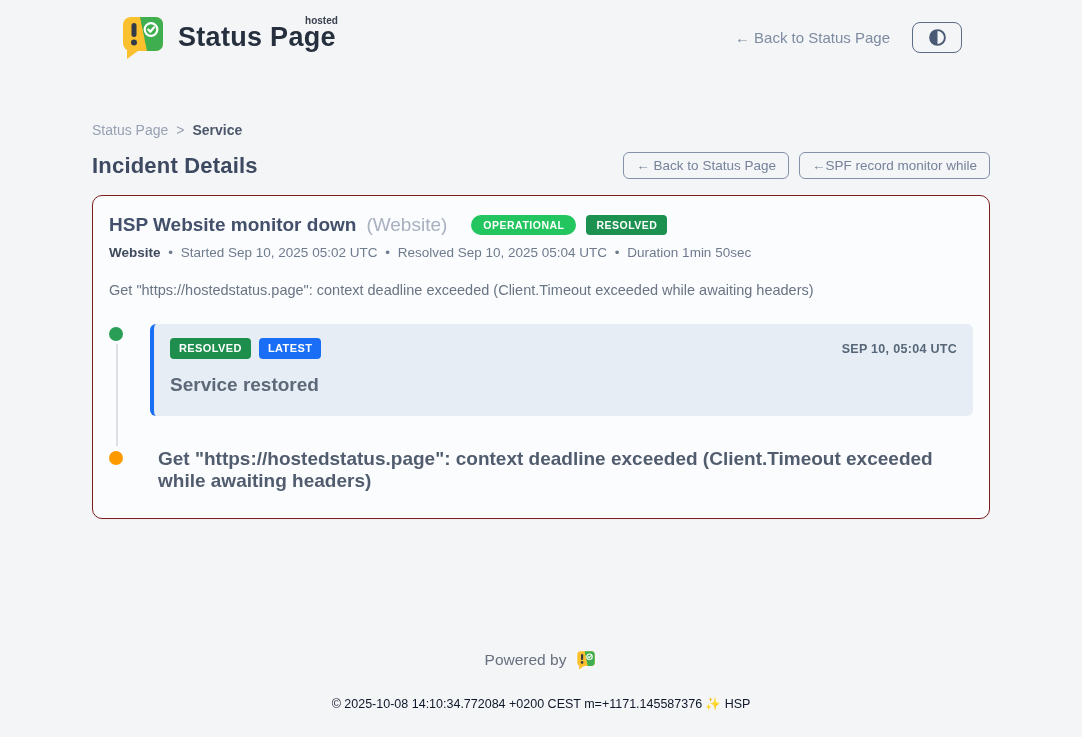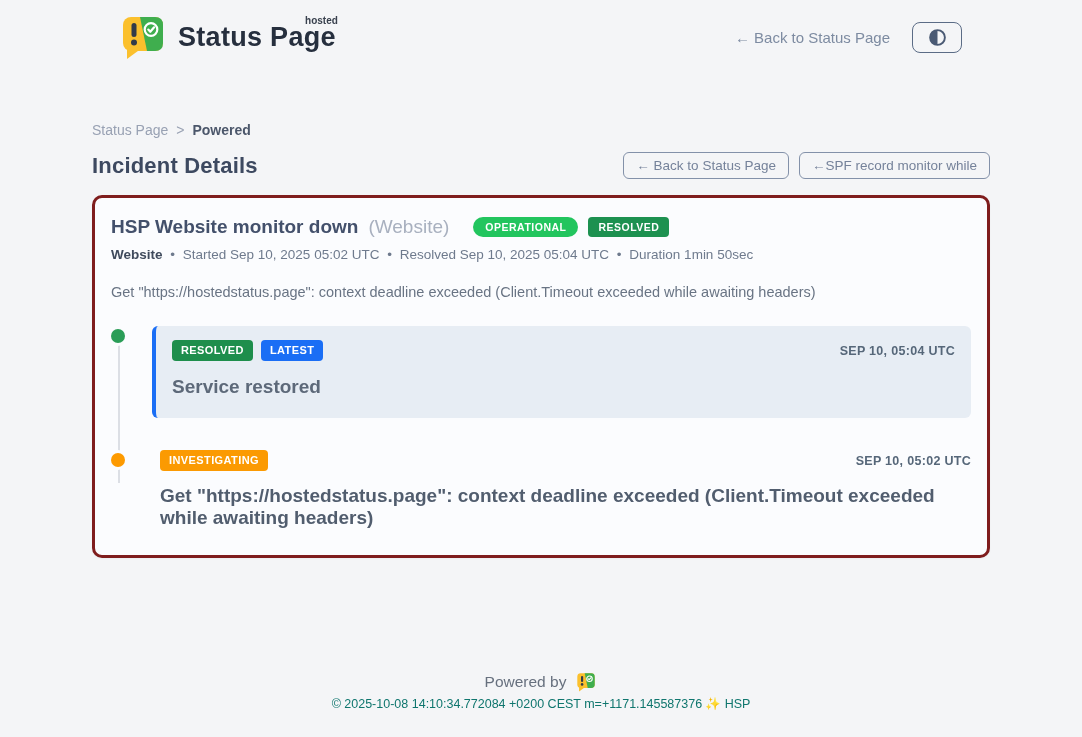--- a/index.html
+++ b/index.html
@@ -49,21 +49,21 @@
   .nav-buttons { display:flex; gap:10px; }
   .nav-btn {
     font-family:"Liberation Sans", sans-serif;
     font-size:13.5px; color:#75829a; background:transparent;
     border:1px solid #8391a9; border-radius:6px;
     padding:5px 12px; cursor:pointer; white-space:nowrap;
   }
   
   .card {
     margin-top:16px;
-    background:#fbfcfe; border:3px solid #7f1d1d; border-radius:10px;
+    background:#fbfcfe; border:1px solid #7f1d1d; border-radius:10px;
     box-shadow:0 1px 2px rgba(30,40,60,.04);
     padding:18px 16px 26px 16px;
   }
   .card-title-row { display:flex; align-items:center; gap:10px; flex-wrap:wrap; }
   .incident-title { font-size:19px; font-weight:600; color:#43506b; }
   .incident-group { font-size:19px; font-weight:400; color:#a8b0bf; }
   .badges-inline { display:flex; gap:10px; margin-left:14px; }
   .badge {
     color:#fff; font-weight:700; font-size:10.5px; letter-spacing:.5px;
     padding:5px 10px; border-radius:4px; line-height:1;
@@ -109,21 +109,21 @@
   }
   .tl-msg { margin-top:15px; font-size:19px; color:#5d6979;font-weight:bold; }
   .tl-plain .tl-msg { color:#515d6e; margin-top:14px; }
   
   .footer { margin-top:auto; padding-bottom:26px; text-align:center; }
   .powered {
     display:flex; align-items:center; justify-content:center; gap:9px;
     font-size:15.5px; color:#67707e; cursor:pointer;margin-top:21px;
   }
   .powered .logo-mini { width:22px; height:20px; }
-  .copyright { margin-top:4px; font-size:12.5px; color:#0f766e; }
+  .copyright { margin-top:26px; font-size:12.5px; color:#0f172a; }
 </style>
 </head>
 <body>
 
 <div class="header">
   <div class="logo">
     <svg class="logo-mark" viewBox="0 0 50 46">
       <rect x="5" y="3" width="40" height="34" rx="8" fill="#fbc02d"></rect>
       <polygon points="9,32 9,45 24,34" fill="#fbc02d"></polygon>
       <path d="M22 3 L37 3 Q45 3 45 11 L45 29 Q45 37 37 37 L29 37 Z" fill="#3fae4e"></path>
@@ -146,21 +146,21 @@
       </svg>
     </button>
   </div>
 </div>
 
 <div class="main">
 
   <div class="breadcrumb">
     <span>Status Page</span>
     <span>&gt;</span>
-    <span class="crumb-current">Powered</span>
+    <span class="crumb-current">Service</span>
   </div>
 
   <div class="title-row">
     <div class="page-title">Incident Details</div>
     <div class="nav-buttons">
       <button class="nav-btn">← Back to Status Page</button>
       <button class="nav-btn">←SPF record monitor while</button>
     </div>
   </div>
 
@@ -198,24 +198,20 @@
             <span class="tl-badge bg-blue">LATEST</span>
             <span class="tl-date">SEP 10, 05:04 UTC</span>
           </div>
           <div class="tl-msg">Service restored</div>
         </div>
       </div>
 
       <div class="tl-entry">
         <span class="tl-dot dot-orange"></span>
         <div class="tl-plain">
-          <div class="tl-head">
-            <span class="tl-badge bg-orange">INVESTIGATING</span>
-            <span class="tl-date">SEP 10, 05:02 UTC</span>
-          </div>
           <div class="tl-msg">Get "https://hostedstatus.page": context deadline exceeded (Client.Timeout exceeded while awaiting headers)</div>
         </div>
       </div>
 
     </div>
   </div>
 </div>
 
 <div class="footer">
   <div class="powered">

